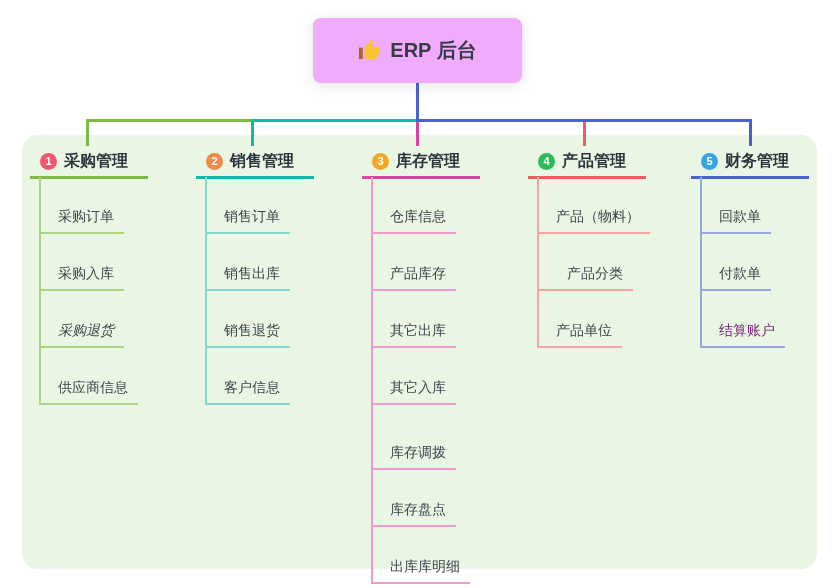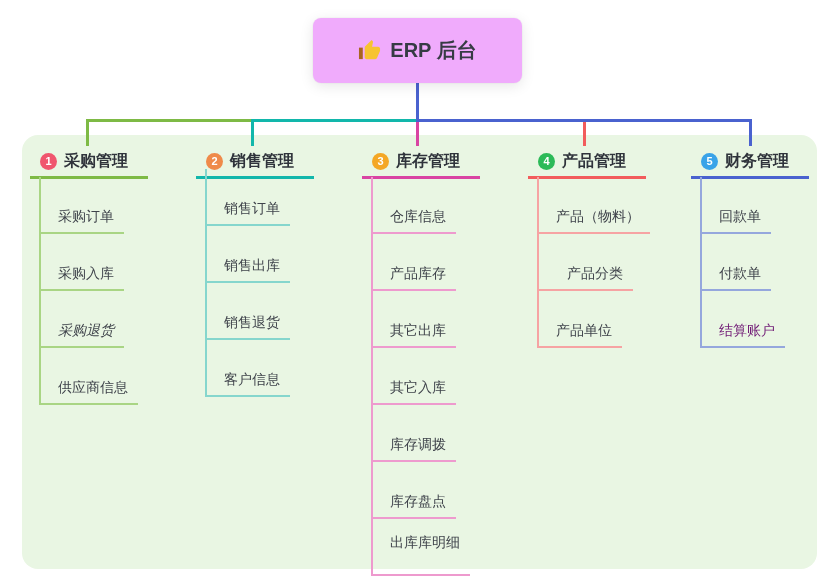--- a/index.html
+++ b/index.html
@@ -79,21 +79,21 @@
           <span>采购退货</span>
         </div>
         <div class="child-item" style="border-bottom-color: rgb(169, 213, 132); color: rgb(63, 67, 75);">
           <span>供应商信息</span>
         </div>
       </div>
       <div class="branch-header" style="left: 196px; top: 146px; border-bottom-color: rgb(18, 183, 171); color: rgb(47, 51, 59);">
         <span class="badge" style="background: rgb(239, 138, 73);">2</span>
         <span>销售管理</span>
       </div>
-      <div class="branch-children" style="left: 205px; top: 169px; border-left-color: rgb(133, 214, 205);">
+      <div class="branch-children" style="left: 205px; top: 177px; border-left-color: rgb(133, 214, 205);">
         <div class="child-item" style="border-bottom-color: rgb(133, 214, 205); color: rgb(63, 67, 75);">
           <span>销售订单</span>
         </div>
         <div class="child-item" style="border-bottom-color: rgb(133, 214, 205); color: rgb(63, 67, 75);">
           <span>销售出库</span>
         </div>
         <div class="child-item" style="border-bottom-color: rgb(133, 214, 205); color: rgb(63, 67, 75);">
           <span>销售退货</span>
         </div>
         <div class="child-item" style="border-bottom-color: rgb(133, 214, 205); color: rgb(63, 67, 75);">
@@ -110,27 +110,27 @@
         </div>
         <div class="child-item" style="border-bottom-color: rgb(238, 154, 206); color: rgb(63, 67, 75); justify-content: flex-end;">
           <span>产品库存</span>
         </div>
         <div class="child-item" style="border-bottom-color: rgb(238, 154, 206); color: rgb(63, 67, 75);">
           <span>其它出库</span>
         </div>
         <div class="child-item" style="border-bottom-color: rgb(238, 154, 206); color: rgb(63, 67, 75);">
           <span>其它入库</span>
         </div>
-        <div class="child-item" style="border-bottom-color: rgb(238, 154, 206); color: rgb(63, 67, 75);">
+        <div class="child-item" style="border-bottom-color: rgb(238, 154, 206); color: rgb(63, 67, 75); margin-top: 8px;">
           <span>库存调拨</span>
         </div>
         <div class="child-item" style="border-bottom-color: rgb(238, 154, 206); color: rgb(63, 67, 75);">
           <span>库存盘点</span>
         </div>
-        <div class="child-item" style="border-bottom-color: rgb(238, 154, 206); color: rgb(63, 67, 75); align-items: center;">
+        <div class="child-item" style="border-bottom-color: rgb(238, 154, 206); color: rgb(63, 67, 75);">
           <span>出库库明细</span>
         </div>
       </div>
       <div class="branch-header" style="left: 528px; top: 146px; border-bottom-color: rgb(242, 92, 92); color: rgb(47, 51, 59);">
         <span class="badge" style="background: rgb(44, 186, 88);">4</span>
         <span>产品管理</span>
       </div>
       <div class="branch-children" style="left: 537px; top: 176.5px; border-left-color: rgb(246, 163, 163);">
         <div class="child-item" style="border-bottom-color: rgb(246, 163, 163); color: rgb(63, 67, 75);">
           <span>产品（物料）</span>

